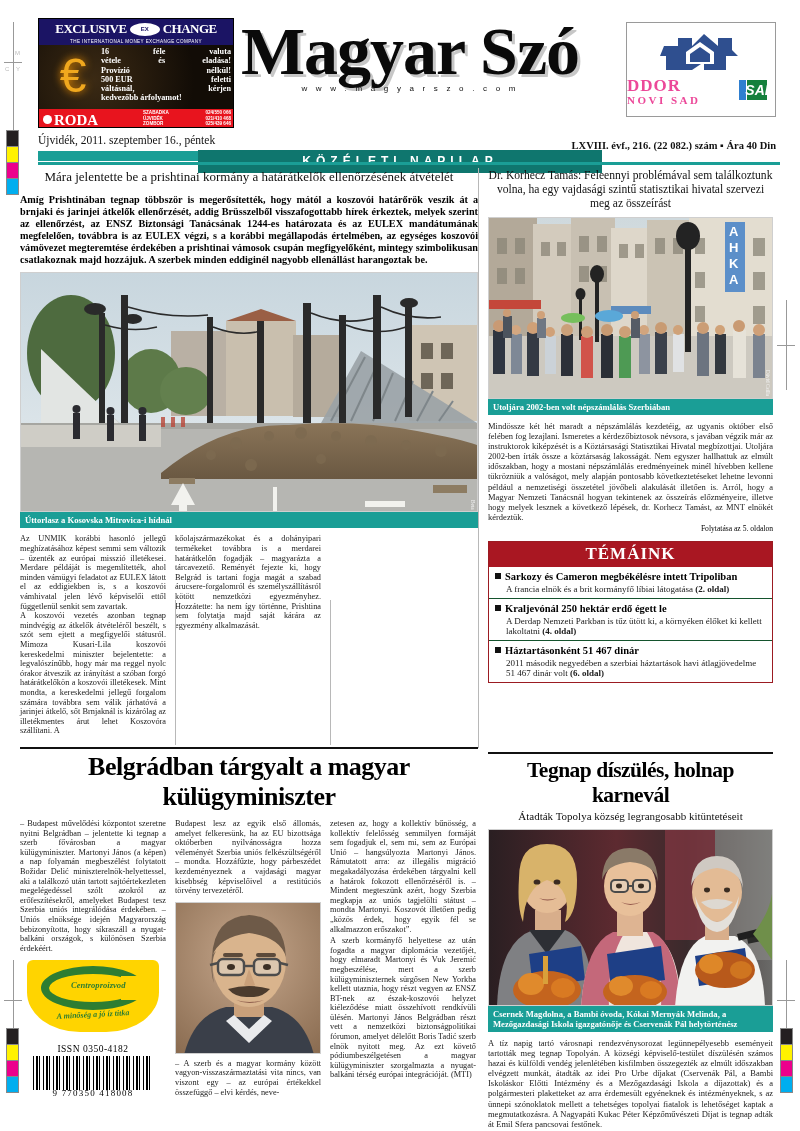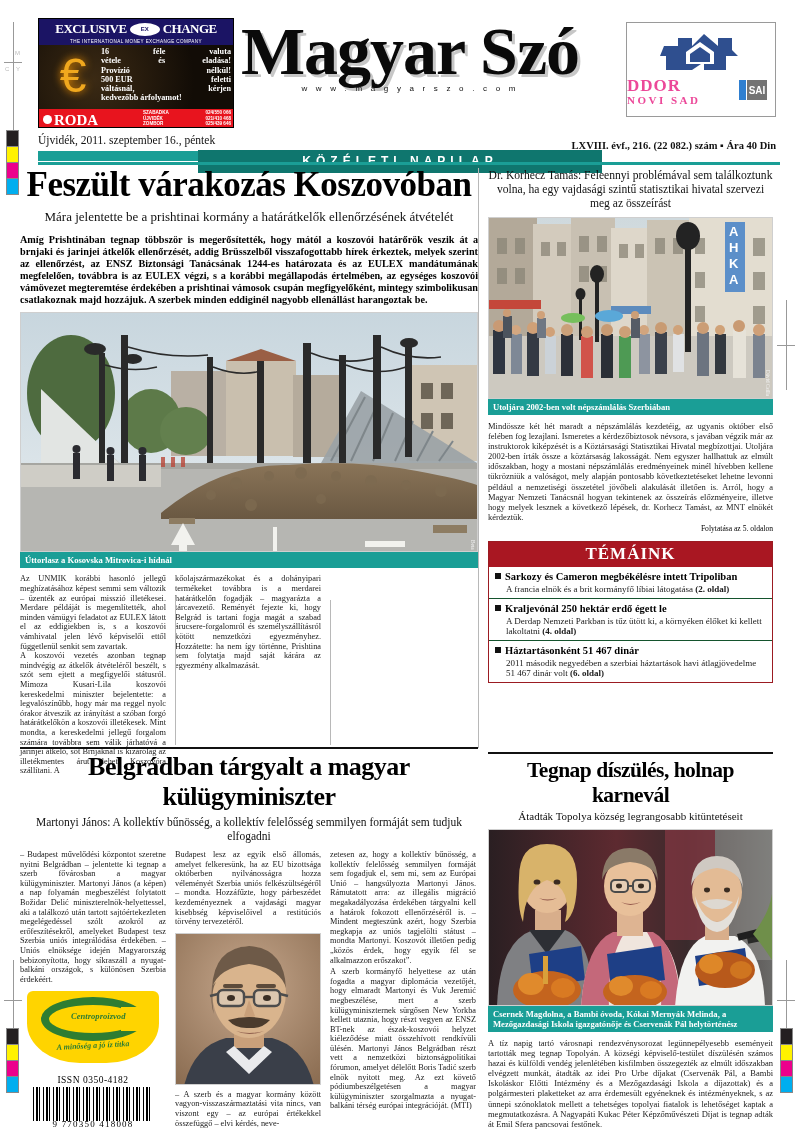--- a/index.html
+++ b/index.html
@@ -54,21 +54,21 @@
     font-size: 68px; line-height: 74px; letter-spacing: -1px; color:#0a0a0a;
     text-shadow: 3px 3px 0 rgba(0,0,0,0.22);
   }
   .title-url { font-family:"Liberation Sans",sans-serif; font-size:8px; letter-spacing:3.2px; color:#111; margin-top:-4px;}
 
   .logo-ddor { position:absolute; right:4px; top:10px; width:150px; height:95px; border:1px solid #9a9a9a; background:#fff; }
   .ddor-mark { margin: 9px auto 2px; width: 86px; height: 44px; position: relative; }
   .ddor-name { text-align:left; color:#ec4899; font-family:Liberation Serif, serif; font-weight:bold; }
   .ddor-d { font-size:17px; letter-spacing:1px; line-height:16px;}
   .ddor-n { font-size:11px; letter-spacing:2.5px; line-height:13px;}
-  .sai-box { position:absolute; right:8px; bottom:16px; width:20px;height:20px;background:#737373;color:#fff;font-size:10px;font-weight:bold;display:flex;align-items:center;justify-content:center;font-family:"Liberation Sans",sans-serif;}
+  .sai-box { position:absolute; right:8px; bottom:16px; width:20px;height:20px;background:#15803d;color:#fff;font-size:14px;font-weight:bold;display:flex;align-items:center;justify-content:center;font-family:"Liberation Sans",sans-serif;font-style:italic;}
   .sai-side { position:absolute; right:29px; bottom:16px; width:7px; height:20px; background:#2f7fd0;}
 
   .teal-bar { position:absolute; left:178px; top:138px; width:404px; height:23px; background:#0f766e; }
   .teal-bar span { color:#fff; font-family:"Liberation Sans",sans-serif; font-weight:bold; font-size:12px; letter-spacing:5px; line-height:23px; display:block; text-align:center;}
   .teal-left { position:absolute; left:18px; top:139px; width:160px; height:10px; background:#1a9e96; }
   .issue-meta { position:absolute; right:4px; top:128px; font-size:10.5px; font-weight:bold; color:#111; }
   .teal-under { position:absolute; left:18px; top:150px; width:742px; height:3px; background:#1a9e96; }
 
   
   .hl { text-align:center; font-weight:bold; color:#000; letter-spacing:-0.5px; }
@@ -240,21 +240,20 @@
 
     <div class="teal-left"></div>
     <div class="teal-bar">
       <span>KÖZÉLETI NAPILAP</span>
     </div>
     <div class="issue-meta">LXVIII. évf., 216. (22 082.) szám ▪ Ára 40 Din</div>
     <div class="teal-under"></div>
   </div>
 
   <div style="position:absolute;left:20px;top:165px;width:458px;">
-    <div class="hl" style="font-size:35px;line-height:40px;">Feszült várakozás Koszovóban</div>
     <div class="sub" style="margin-top:4px;">Mára jelentette be a prishtinai kormány a határátkelők ellenőrzésének átvételét</div>
     <div class="lead" style="margin-top:9px;">Amíg Prishtinában tegnap többször is megerősítették, hogy mától a koszovói határőrök veszik át a brnjaki és jarinjei átkelők ellenőrzését, addig Brüsszelből visszafogottabb hírek érkeztek, melyek szerint az ellenőrzést, az ENSZ Biztonsági Tanácsának 1244-es határozata és az EULEX mandátumának megfelelően, továbbra is az EULEX végzi, s a korábbi megállapodás értelmében, az egységes koszovói vámövezet megteremtése érdekében a prishtinai vámosok csupán megfigyelőként, mintegy szimbolikusan csatlakoznak majd hozzájuk. A szerbek minden eddiginél nagyobb ellenállást harangoztak be.</div>
 
     <div class="photo" style="margin-top:7px;height:240px;">
       <svg width="456" height="240" viewBox="0 0 456 240" preserveAspectRatio="none">
         <defs>
           <linearGradient id="sky" x1="0" y1="0" x2="0" y2="1">
             <stop offset="0%" stop-color="#c8d6de"></stop>
               <stop offset="100%" stop-color="#e6ecef"></stop>
           </linearGradient>
@@ -512,21 +511,20 @@
         <div class="tema-d"><span>2011 második negyedében a szerbiai háztartások havi átlagjövedelme 51 467 dinár volt </span><b>(6. oldal)</b></div>
       </div>
     </div>
   </div>
 
   <div class="rule" style="position:absolute;left:20px;top:747px;width:458px;height:2px;background:#111;"></div>
   <div class="rule" style="position:absolute;left:488px;top:752px;width:285px;height:2px;background:#111;"></div>
 
   <div style="position:absolute;left:20px;top:752px;width:458px;">
     <div class="hl" style="font-size:26px;line-height:30px;">Belgrádban tárgyalt a magyar külügyminiszter</div>
-    <div class="sub" style="font-size:11.5px;line-height:14px;margin-top:3px;">Martonyi János: A kollektív bűnösség, a kollektív felelősség semmilyen formáját sem tudjuk elfogadni</div>
 
     <div style="display:flex;gap:9px;margin-top:7px;">
       <div style="width:146px;">
         <div class="body ind">– Budapest művelődési központot szeretne nyitni Belgrádban – jelentette ki tegnap a szerb fővárosban a magyar külügyminiszter. Martonyi János (a képen) a nap folyamán megbeszélést folytatott Božidar Delić miniszterelnök-helyettessel, aki a találkozó után tartott sajtóértekezleten megelégedéssel szólt azokról az erőfeszítésekről, amelyeket Budapest tesz Szerbia uniós integrálódása érdekében. – Uniós elnöksége idején Magyarország bebizonyította, hogy síkraszáll a nyugat-balkáni országok, s különösen Szerbia érdekéért.</div>
 
         <div style="position:relative;height:76px;margin-top:7px;">
           <div class="cpz" style="left:7px;top:0;">
             <div class="shield">
               <div class="gring"></div>
               <div class="gap"></div>

